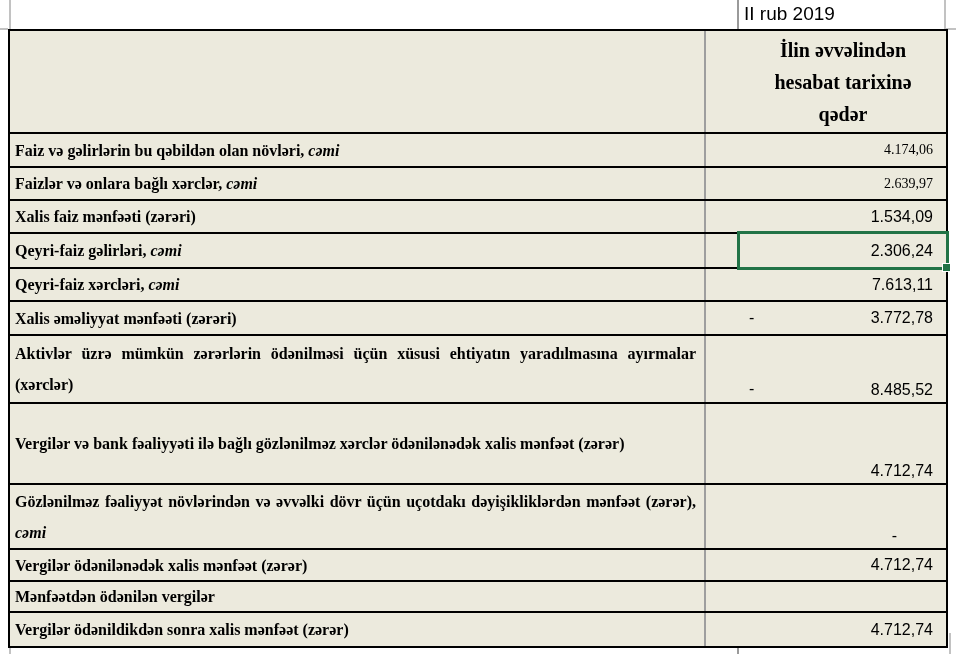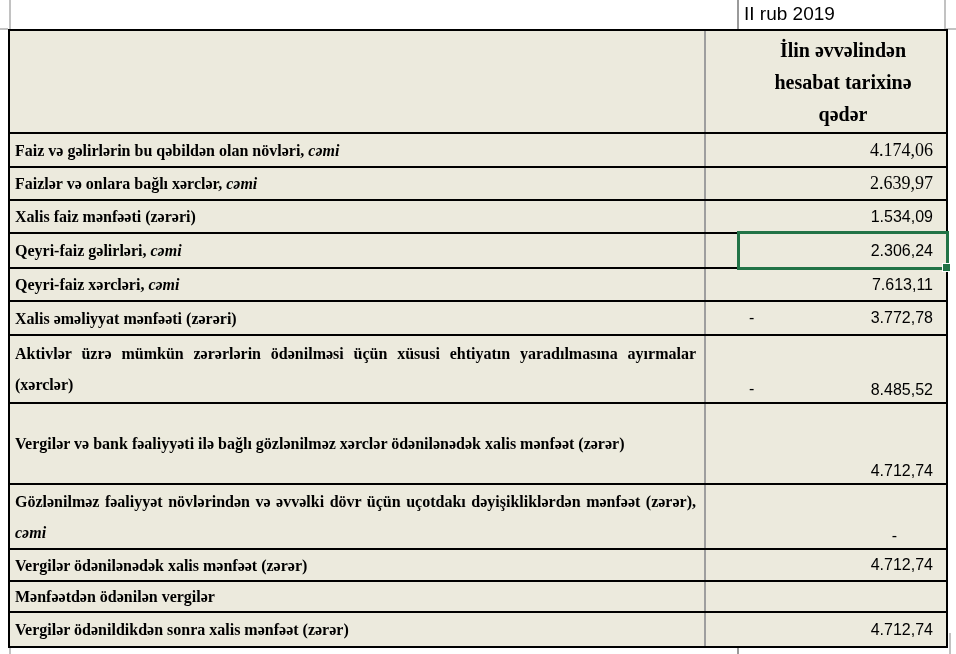--- a/index.html
+++ b/index.html
@@ -37,21 +37,21 @@
   .label-text { flex:1; text-align:justify; text-align-last:left; line-height:31px; }
   .label-text .suffix { font-style:italic; }
 
   .value-cell {
     width:206px; position:relative; display:flex; align-items:center;
     padding:0 13px 0 8px; color:#000;
   }
   .value-cell .num { margin-left:auto; }
   .value-cell .num.zero-dash { margin-right:36px; }
   .value-cell .minus { position:absolute; left:9px; top:50%; transform:translateY(-50%); }
-  .vserif { font-family:"Liberation Serif", serif; font-size:18px;text-align:right; }
+  .vserif { font-family:"Liberation Serif", serif; font-size:14px;text-align:right; }
   .vsans  { font-family:"Liberation Sans", sans-serif; font-size:16px; }
 
   
   .header-row { height:103px; }
   .header-value {
     width:206px; border-left:0; display:flex; flex-direction:column;
     align-items:center; justify-content:center; text-align:center;
     font-weight:bold; font-size:20px; line-height:32px; padding:0 2px;
   }
   .header-label { flex:1; border-right:2px solid #9e9e9e; }

